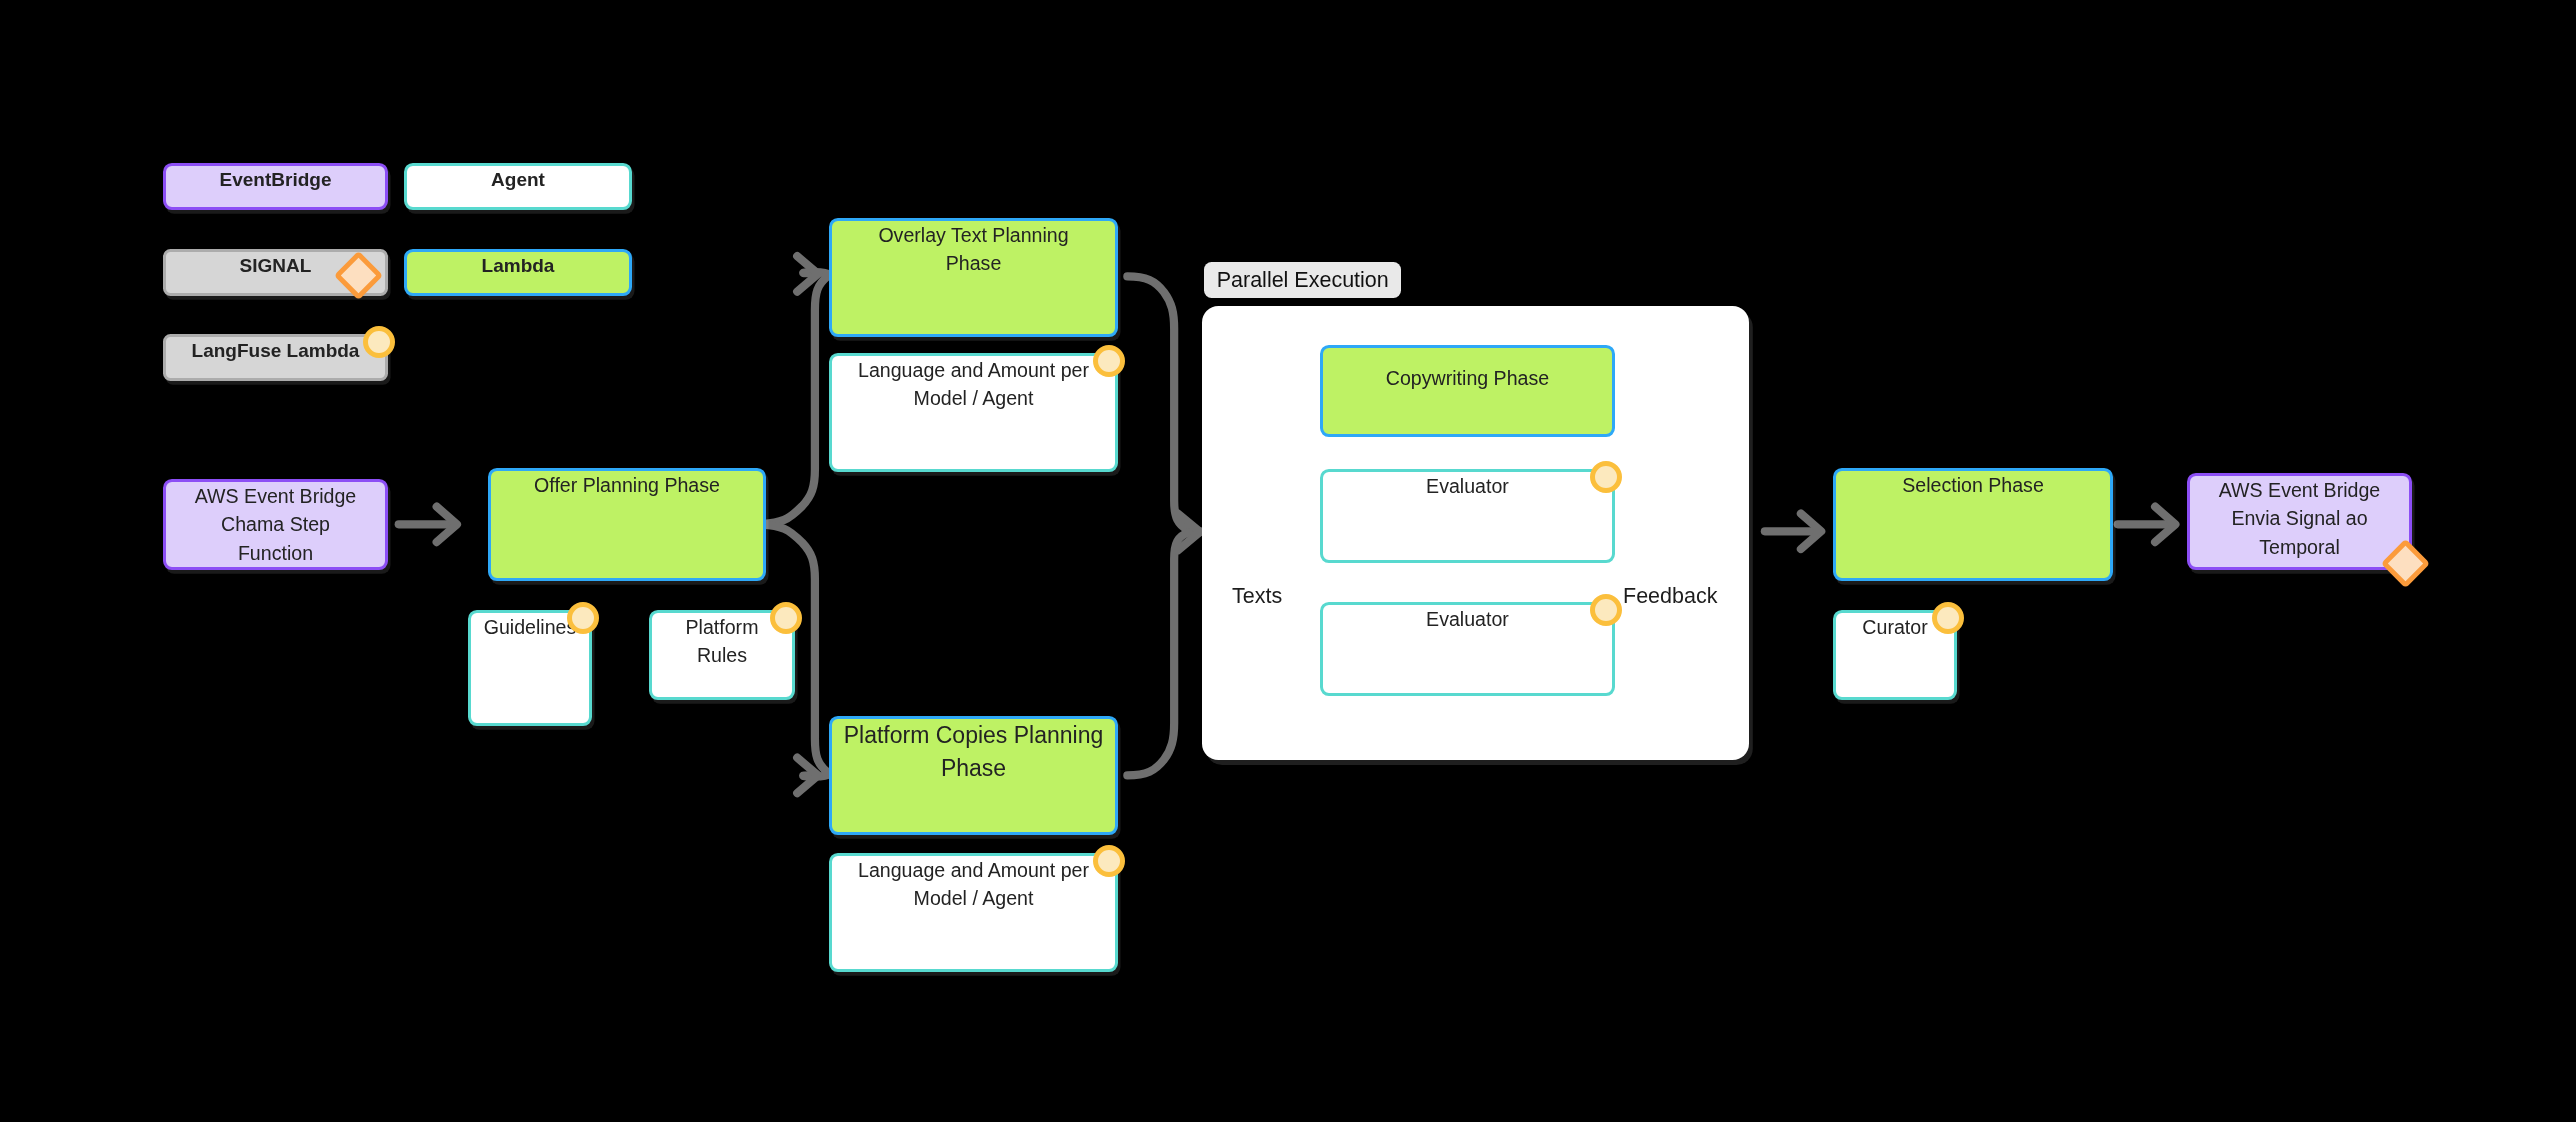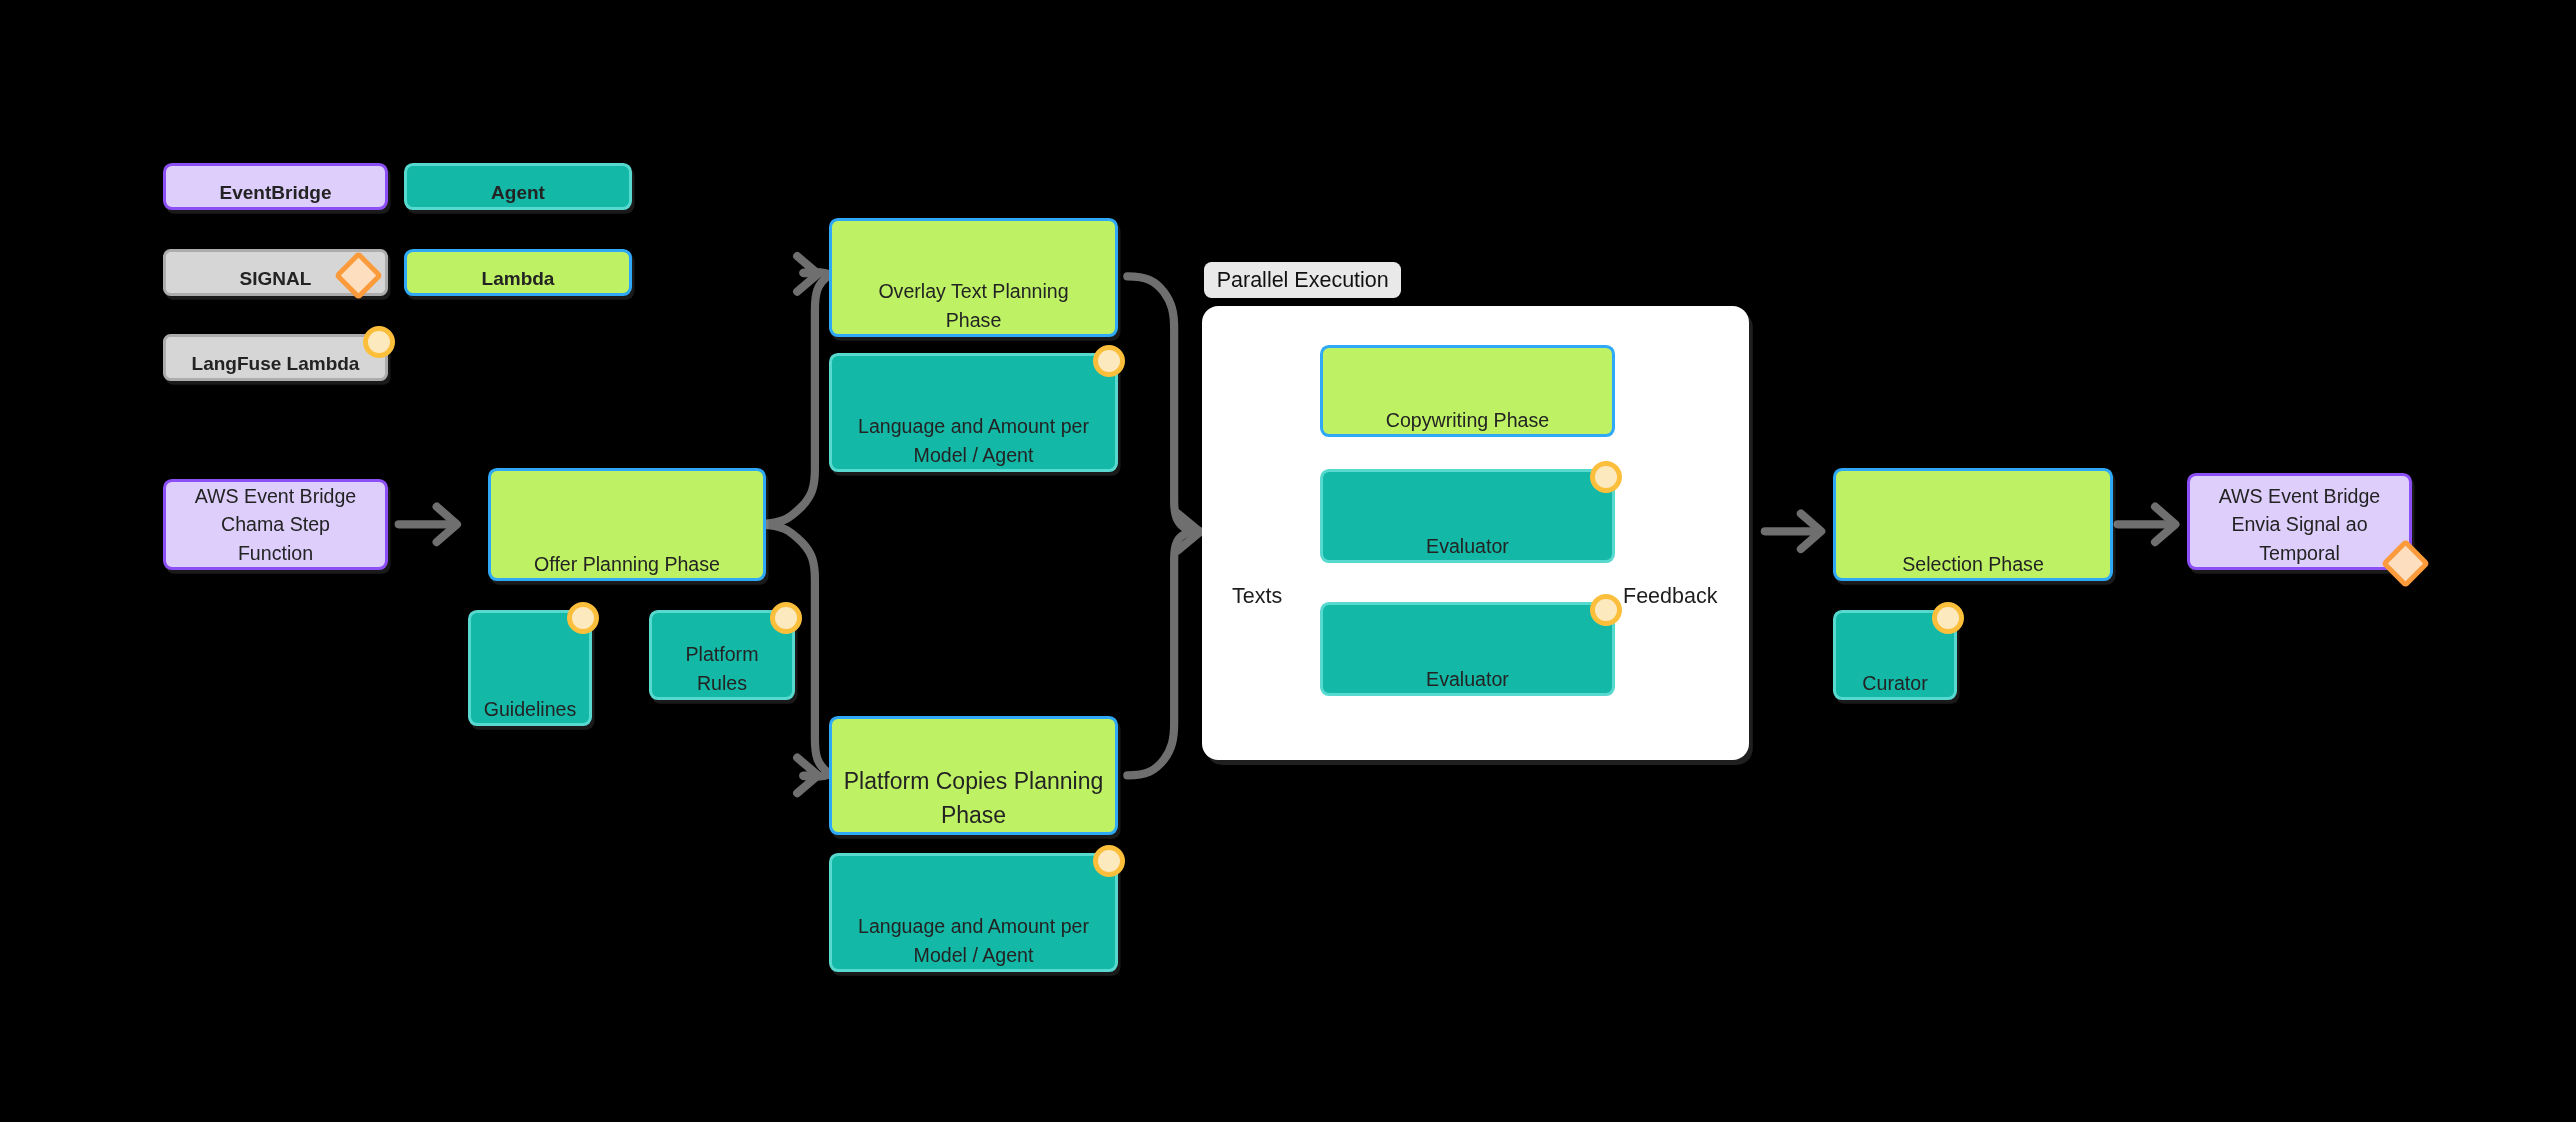--- a/index.html
+++ b/index.html
@@ -1,27 +1,27 @@
 <!DOCTYPE html>
 <html style="font-size:10px"><head>
 <meta charset="utf-8">
 <style>
   html,body{margin:0;padding:0;background:#000;}
   body{width:2576px;height:1122px;position:relative;overflow:hidden;
        font-family:"Liberation Sans","DejaVu Sans",sans-serif;}
   #canvas{position:absolute;inset:0;width:2576px;height:1122px;}
 
-  .node{position:absolute;box-sizing:border-box;display:flex;align-items:flex-end;
+  .node{position:absolute;box-sizing:border-box;display:flex;align-items:flex-start;
         justify-content:center;text-align:center;color:#232323;line-height:1.45;}
   .node .lbl{display:block;padding:0 8.9px;white-space:pre-line;}
 
   
   .v-purple{background:#DDCEFB;border:3.8px solid #8C4EF5;border-radius:8.9px;}
   .v-blue  {background:#bef264;border:3.8px solid #2EA8F7;border-radius:8.9px;}
-  .v-teal  {background:#14b8a6;border:3.8px solid #58D9CF;border-radius:8.9px;}
+  .v-teal  {background:#ffffff;border:3.8px solid #58D9CF;border-radius:8.9px;}
   .v-gray  {background:#D6D6D6;border:3.8px solid #ACACAC;border-radius:7.6px;}
   .shadow{box-shadow:2.5px 3.8px 0 rgba(255,255,255,.10);}
 
   .legend-lbl{font-weight:bold;}
 
   
   .group{position:absolute;background:#FFFFFF;border-radius:16.4px;
          box-shadow:3.8px 5px 0 rgba(255,255,255,.12);}
   .group-title{position:absolute;background:#E9E9E9;border-radius:7.6px;
                color:#111;font-size:21.5px;padding:5.7px 12.7px;white-space:nowrap;}

